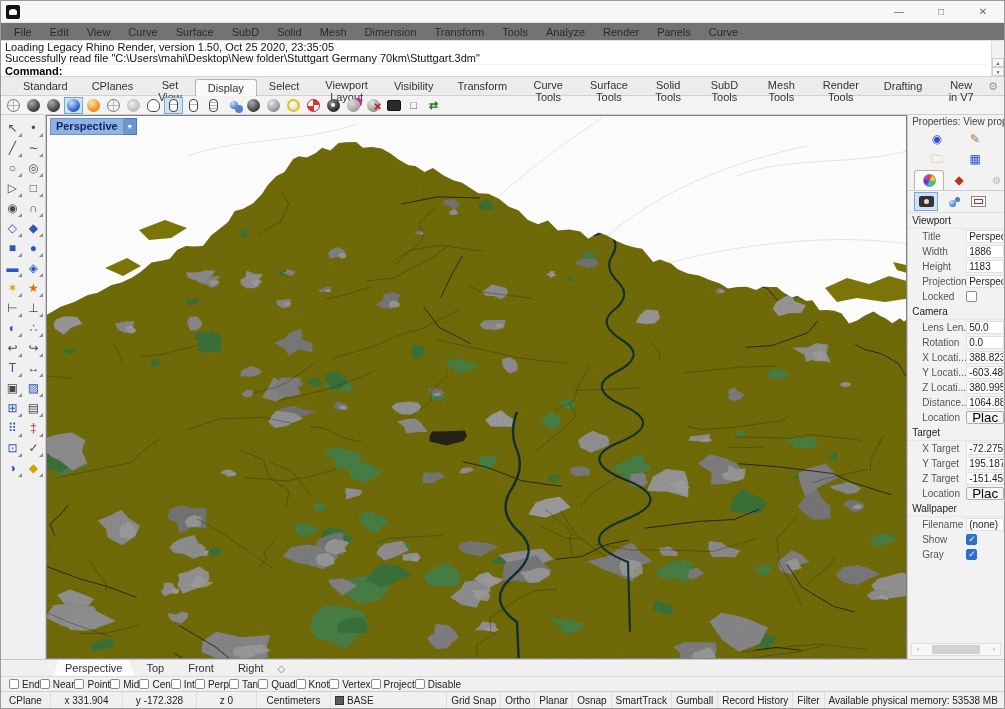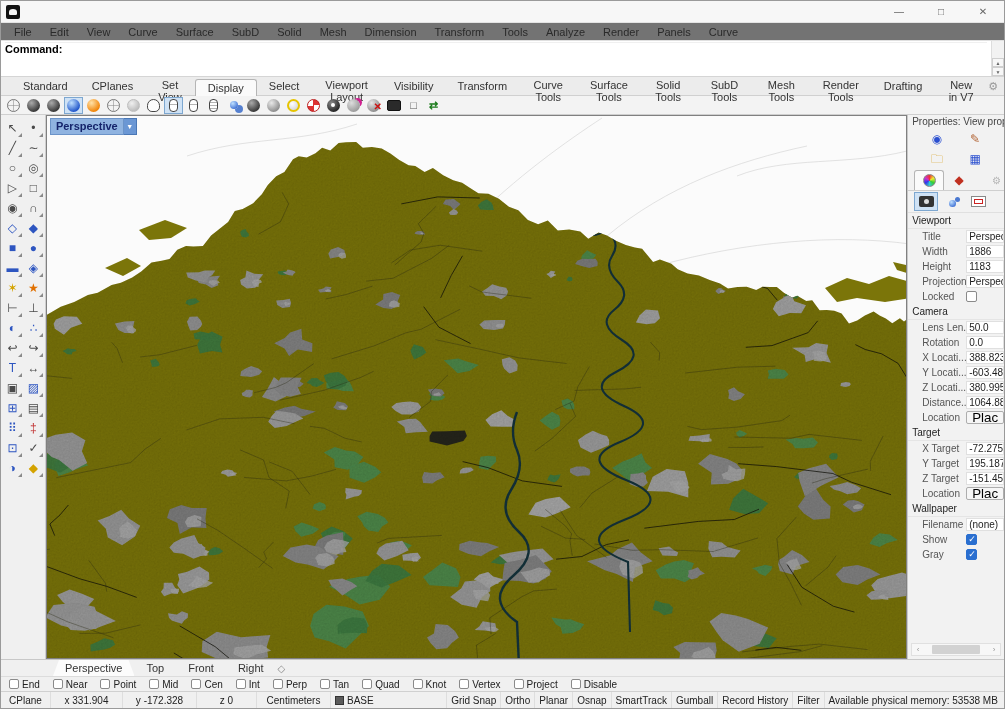--- a/index.html
+++ b/index.html
@@ -110,21 +110,21 @@
   .hs-thumb { width:48px; height:9px; background:#d2d2d2; border-radius:1px; margin-left:8px; }
   .rp-hscroll .sp { flex:1; }
 
   
   .vptabs { height:17px; background:#f0f0f0; border-top:1px solid #c8c8c8; display:flex; align-items:flex-end; padding-left:52px; flex:none; }
   .vpt { border:none; background:transparent; font:inherit; color:#333; padding:1px 12px 2px 12px; height:16px; }
   .vpt.active { background:#fcfcfc; clip-path:polygon(6px 0, calc(100% - 6px) 0, 100% 100%, 0 100%); }
   .vpt-plus { border:none; background:transparent; color:#8a8a8a; font-size:10px; padding:0 6px 2px 2px; }
 
   
-  .osnaprow { height:15px; background:#f0f0f0; border-top:1px solid #dcdcdc; display:flex; align-items:center; gap:13px; padding-left:8px; font-size:10px; flex:none; }
+  .osnaprow { height:15px; background:#f0f0f0; border-top:1px solid #dcdcdc; display:flex; align-items:center; padding-left:8px; font-size:10px; flex:none; }
   .oscb { display:flex; align-items:center; gap:3px; color:#222; }
   .osbox { width:10px; height:10px; background:#fff; border:1px solid #8a8a8a; border-radius:2px; }
 
   
   .statusbar { height:17px; background:#f0f0f0; border-top:1px solid #d0d0d0; display:flex; align-items:stretch; font-size:10px; flex:none; }
   .sc { display:flex; align-items:center; justify-content:center; border-right:1px solid #dedede; padding:0 4px; white-space:nowrap; color:#222; }
   .sc.left { justify-content:flex-start; }
   .swatch { width:9px; height:9px; background:#5a5a5a; border:1px solid #333; margin-right:3px; flex:none; }
   .sc.bold { font-weight:normal; }
 </style>
@@ -157,20 +157,22 @@
       <button class="mi"><span>Transform</span></button>
       <button class="mi"><span>Tools</span></button>
       <button class="mi"><span>Analyze</span></button>
       <button class="mi"><span>Render</span></button>
       <button class="mi"><span>Panels</span></button>
       <button class="mi"><span>Curve</span></button>
     </div>
 
   <div class="cmdarea">
     <div class="cmdlines">
+      <div class="cmdline-hist">Loading Legacy Rhino Render, version 1.50, Oct 25 2020, 23:35:05</div>
+      <div class="cmdline-hist">Successfully read file "C:\Users\mahi\Desktop\New folder\Stuttgart Germany 70km\Stuttgart.3dm"</div>
       <div class="cmdprompt">Command:</div>
     </div>
     <div class="cmdscroll">
       <button class="spin-btn">▲</button>
       <button class="spin-btn">▼</button>
     </div>
   </div>
 
   <div class="tabbar">
     <span style="display:flex;align-items:flex-end;">

